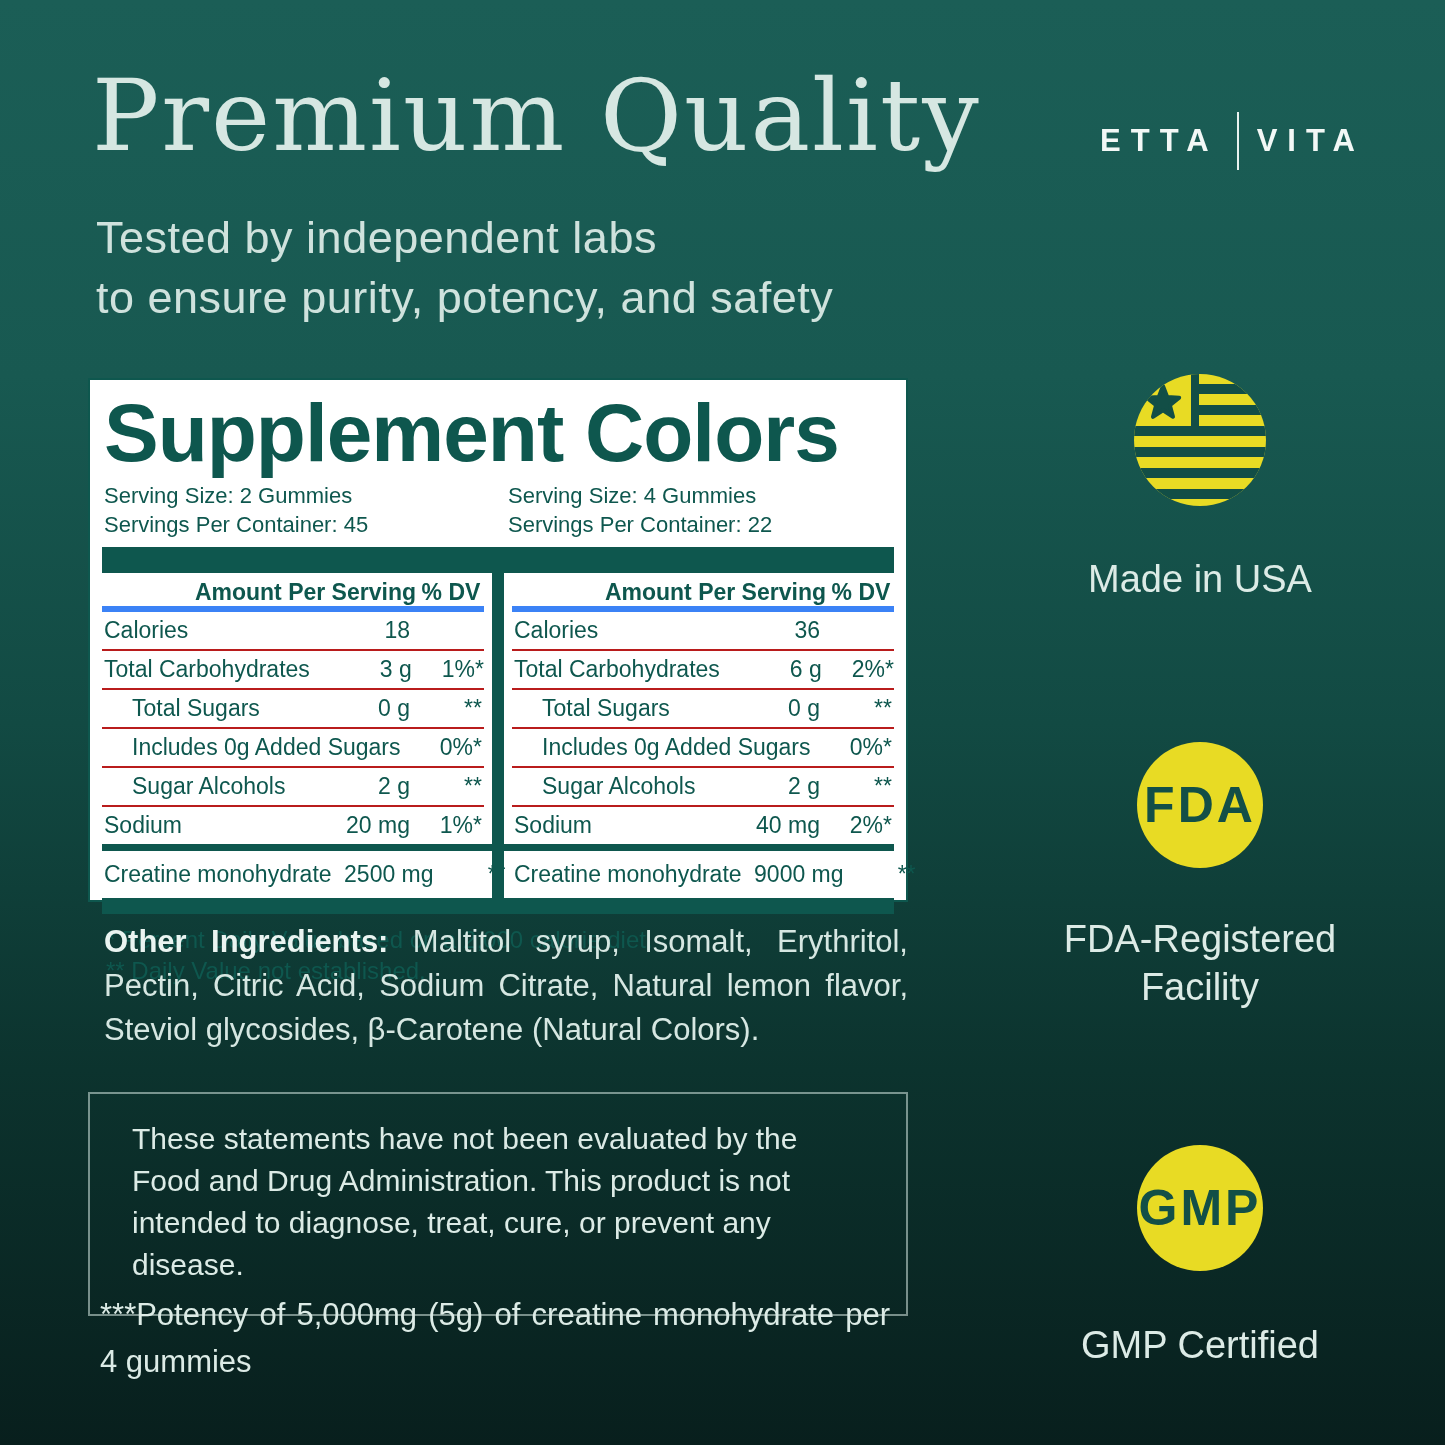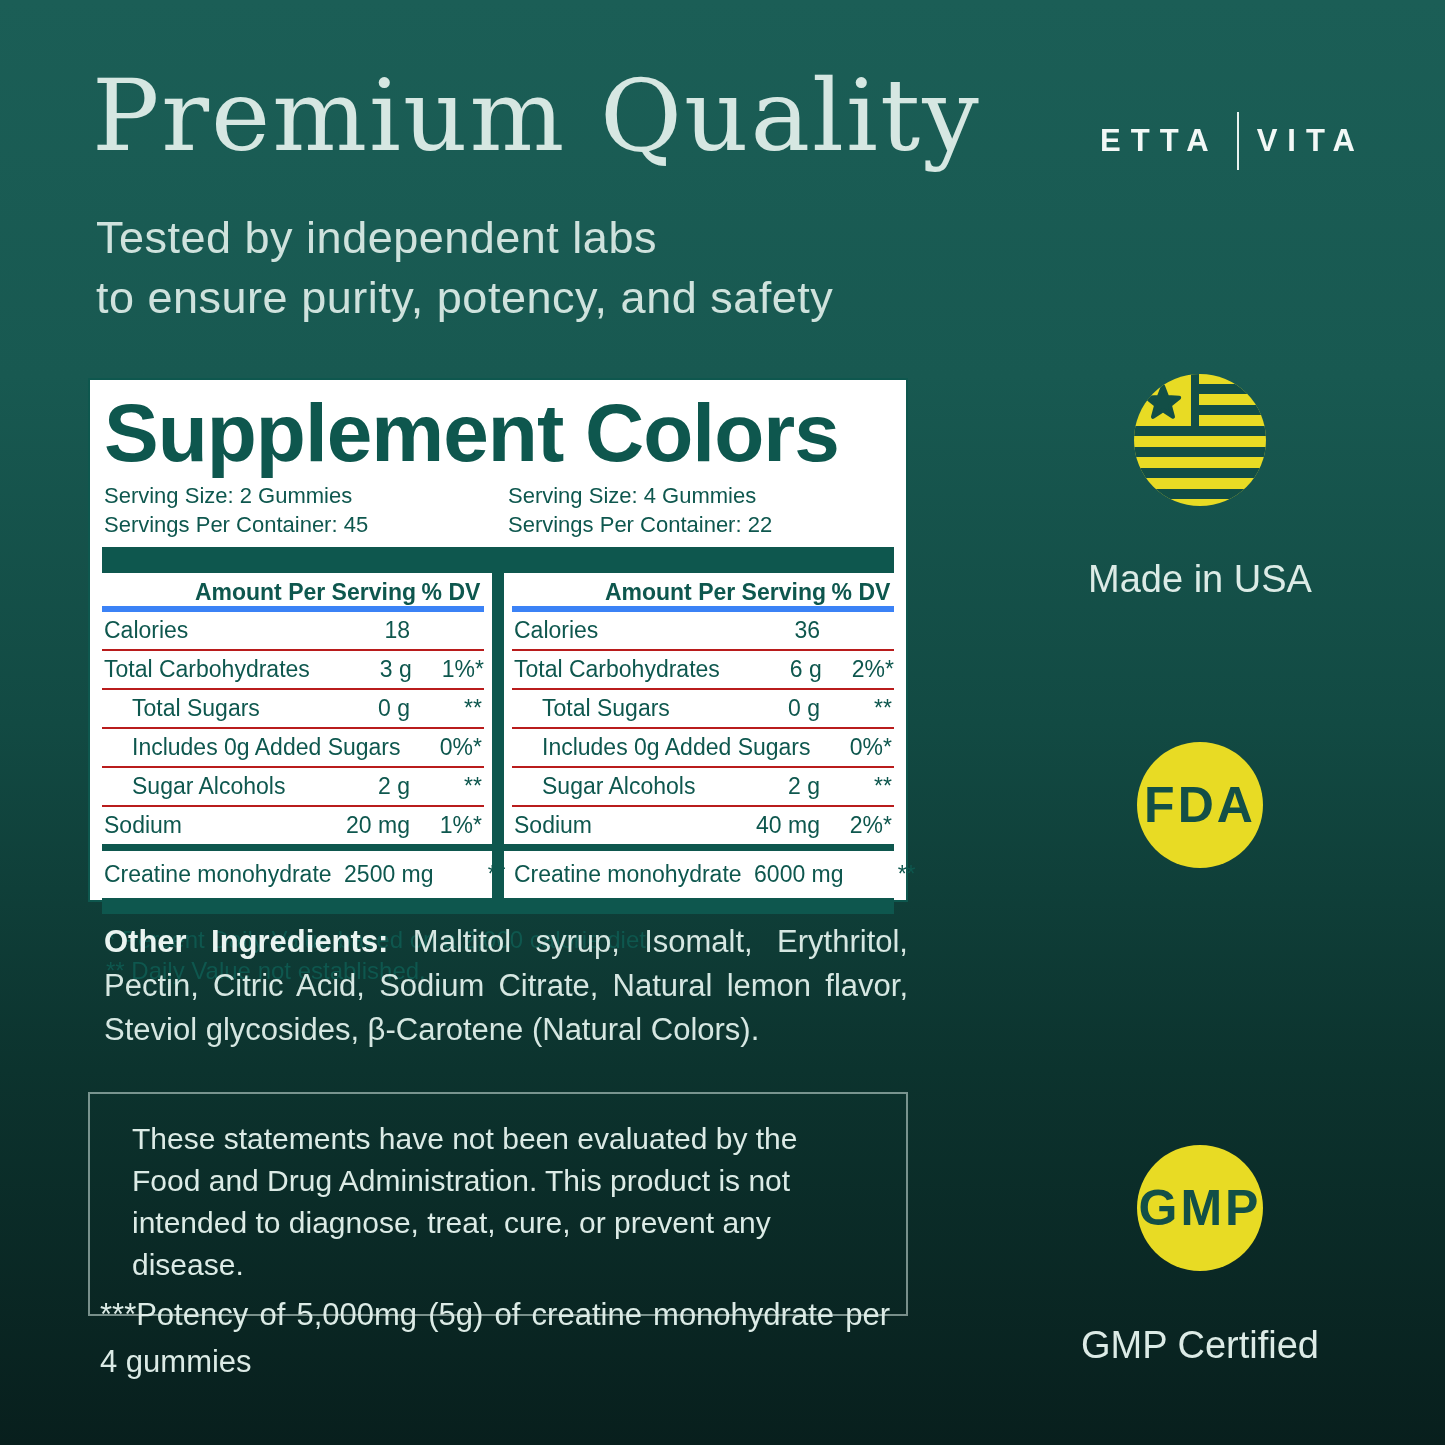--- a/index.html
+++ b/index.html
@@ -221,21 +221,21 @@
         <div class="trow">
           <span class="lbl">Creatine monohydrate</span>
           <span class="amt">2500 mg</span>
           <span class="dv">**</span>
         </div>
       </div>
       <div class="vdiv"></div>
       <div class="tcol right">
         <div class="trow">
           <span class="lbl">Creatine monohydrate</span>
-          <span class="amt">6000 mg</span>
+          <span class="amt">9000 mg</span>
           <span class="dv">**</span>
         </div>
       </div>
     </div>
 
     <div class="bar-bottom"></div>
 
     <div class="footnotes">
       <div>* Percent Daily Value based on a 2,000 calorie diet.</div>
       <div>** Daily Value not established.</div>
@@ -272,20 +272,24 @@
         </g>
       </svg>
     </div>
     <div class="rail-label usa-label">Made in USA</div>
 
     <div class="icon-wrap fda">
       <div class="circle-badge">
           <span>FDA</span>
         </div>
     </div>
+    <div class="rail-label two-line fda-label">
+      <div>FDA-Registered</div>
+      <div>Facility</div>
+    </div>
 
     <div class="icon-wrap gmp">
       <div class="circle-badge">
           <span>GMP</span>
         </div>
     </div>
     <div class="rail-label gmp-label">GMP Certified</div>
 
   </div>
 </div>

